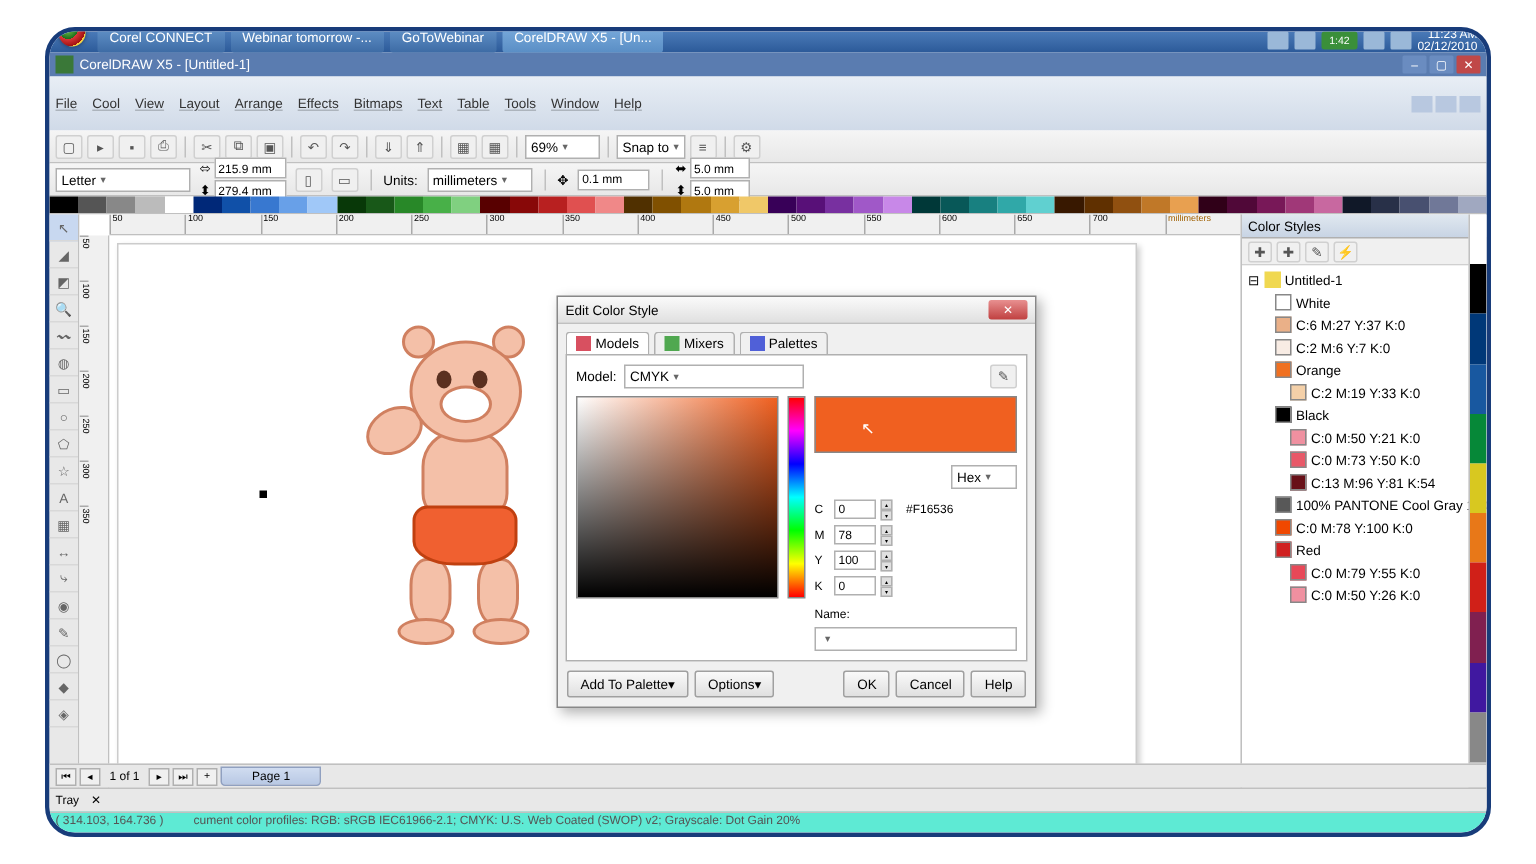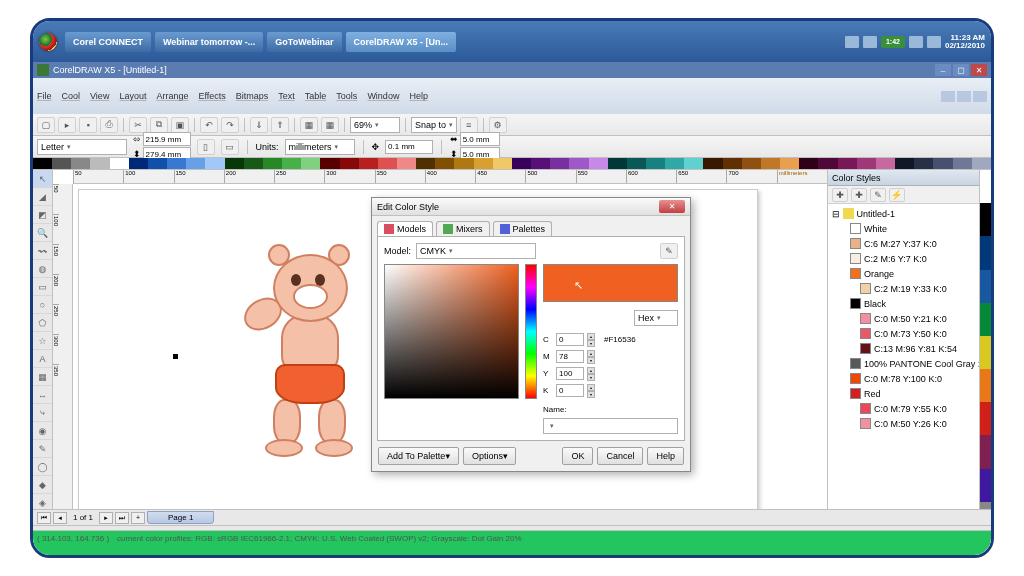--- a/index.html
+++ b/index.html
@@ -1,18 +1,18 @@
 <!DOCTYPE html>
 <html><head>
 <meta charset="utf-8">
 <style>
 * { margin: 0; padding: 0; box-sizing: border-box; font-family: Tahoma, sans-serif; }
 body { width: 1024px; height: 576px; overflow: hidden; background: #fff; position: relative; }
 .frame { position: absolute; top: 18px; left: 30px; width: 964px; height: 540px; border: 3px solid #183c7a; border-radius: 20px; overflow: hidden; background: #fff; }
-.taskbar { height: 41px; background: linear-gradient(#4a7ab8, #2c5a99); display: flex; align-items: center; font-size: 10px; color: #fff; font-weight: bold; }
+.taskbar { height: 14px; background: linear-gradient(#4a7ab8, #2c5a99); display: flex; align-items: flex-end; font-size: 10px; color: #fff; }
 .start-orb { width: 30px; height: 26px; display: flex; align-items: center; justify-content: center; }
 .start-orb span { width: 18px; height: 18px; border-radius: 50%; background: radial-gradient(circle at 35% 35%, #7ec850, #1a6e1a 40%, #d93838 40%, #a01010 70%, #f5d040 70%); box-shadow: 0 0 3px rgba(0,0,0,.5); }
 .tsk { height: 20px; margin: 0 2px; padding: 0 8px; background: linear-gradient(#6a9bd0, #3d6ba5); border-radius: 2px; display: flex; align-items: center; font-size: 9px; white-space: nowrap; }
 .tsk.active { background: linear-gradient(#7fb0e0, #5a8ec5); }
 .tray { margin-left: auto; display: flex; align-items: center; gap: 4px; padding-right: 6px; font-size: 8px; }
 .tray-icon { width: 14px; height: 12px; background: #9ab8d8; border-radius: 1px; }
 .battery { width: 24px; height: 12px; background: #3a8f3a; border-radius: 2px; font-size: 7px; display: flex; align-items: center; justify-content: center; }
 .clock { text-align: right; line-height: 1; }
 .titlebar { height: 16px; background: #5a7cb0; display: flex; align-items: center; font-size: 9px; color: #fff; padding: 0 4px; }
 .titlebar .winbtns { margin-left: auto; display: flex; gap: 2px; }
@@ -87,21 +87,21 @@
 .preview .cursor { position: absolute; top: 14px; left: 30px; font-size: 11px; color: #fff; }
 .val-row { display: flex; align-items: center; gap: 3px; font-size: 8px; }
 .val-row label { width: 10px; }
 .val-row input { width: 28px; height: 13px; border: 1px solid #b0b0b0; font-size: 8px; padding: 0 2px; }
 .spin { width: 8px; height: 13px; display: flex; flex-direction: column; }
 .spin span { flex: 1; background: #e0e0e0; border: 1px solid #b0b0b0; font-size: 4px; text-align: center; line-height: 5px; }
 .dlg-btns { display: flex; padding: 6px; gap: 4px; align-items: center; }
 .dlg-btn { height: 18px; padding: 0 8px; border: 1px solid #a0a0a0; background: linear-gradient(#fafafa, #e0e0e0); border-radius: 2px; display: flex; align-items: center; font-size: 9px; }
 .dlg-btns .spacer { flex: 1; }
 .statusbar { position: absolute; bottom: 14px; left: 0; right: 0; height: 16px; background: #e8e8e8; border-top: 1px solid #c0c0c0; display: flex; align-items: center; font-size: 8px; padding: 0 4px; gap: 8px; }
-.statusbar2 { position: absolute; bottom: 0; left: 0; right: 0; height: 14px; background: #22c55e; border-top: 1px solid #c0c0c0; font-size: 8px; padding: 12px 4px; display: flex; align-items: flex-end; color: #555; }
+.statusbar2 { position: absolute; bottom: 0; left: 0; right: 0; height: 14px; background: #5eead4; border-top: 1px solid #c0c0c0; font-size: 8px; padding: 0 4px; display: flex; align-items: flex-start; color: #555; }
 .page-tabs { position: absolute; bottom: 30px; left: 0; right: 0; height: 16px; background: #e8e8e8; border-top: 1px solid #c0c0c0; display: flex; align-items: center; font-size: 8px; padding: 0 4px; gap: 2px; }
 .page-nav { width: 14px; height: 12px; border: 1px solid #b0b0b0; background: #f0f0f0; display: flex; align-items: center; justify-content: center; font-size: 7px; }
 .page-tab { padding: 1px 20px; background: linear-gradient(#d0dcf0, #b8c8e4); border: 1px solid #90a0c0; border-radius: 0 0 3px 3px; }
 </style>
 </head>
 <body>
 
 <div class="frame">
   <div class="taskbar">
     <div class="start-orb">
@@ -435,21 +435,21 @@
     <div class="page-tab">Page 1</div>
   </div>
 
   <div class="statusbar">
     <span>Tray</span>
       <span>✕</span>
     <div style="flex:1"></div>
   </div>
   <div class="statusbar2">
     <span>( 314.103, 164.736 )</span>
-    <span style="margin-left:8px">cument color profiles: RGB: sRGB IEC61966-2.1; CMYK: U.S. Web Coated (SWOP) v2; Grayscale: Dot Gain 20%</span>
+    <span style="margin-left:20px">cument color profiles: RGB: sRGB IEC61966-2.1; CMYK: U.S. Web Coated (SWOP) v2; Grayscale: Dot Gain 20%</span>
   </div>
 
   <div class="dialog">
     <div class="dlg-title">
       <span>Edit Color Style</span>
       <div class="dlg-close">✕</div>
     </div>
     <div class="dlg-tabs">
       <div class="dlg-tab active">
           <span class="dlg-tab-ico" style="background:#d85060"></span>

